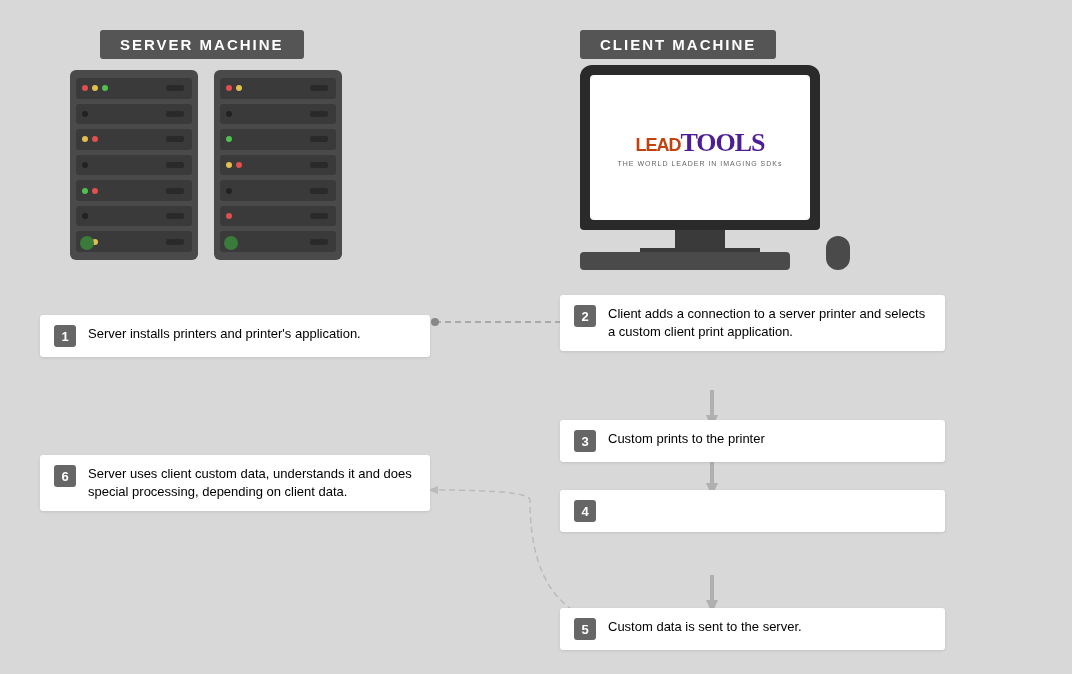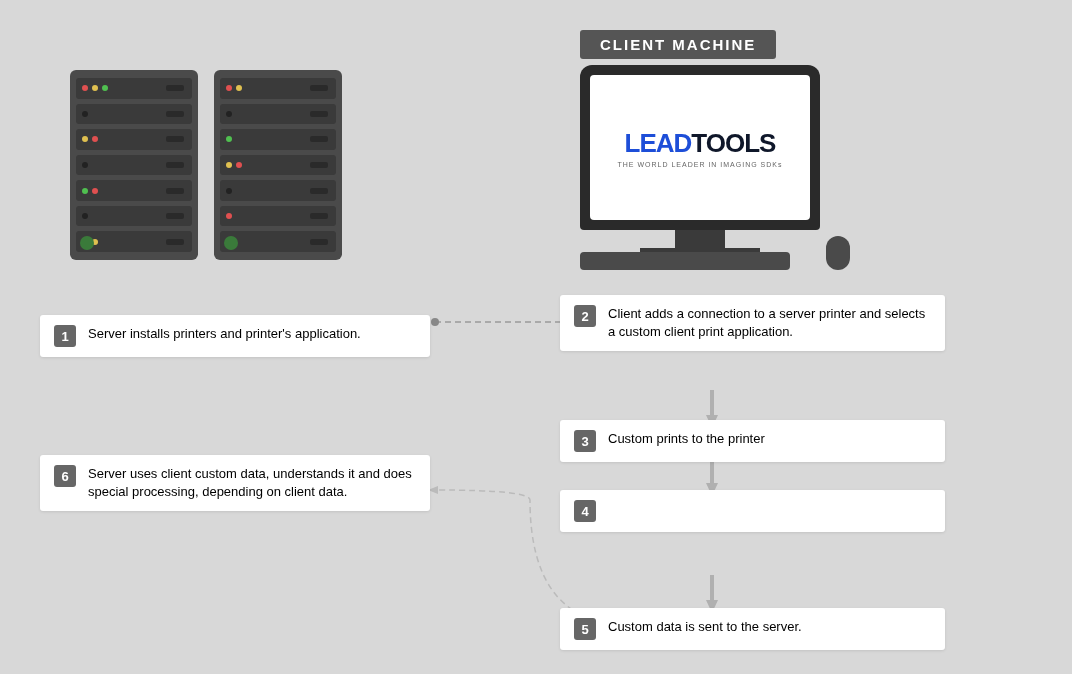--- a/index.html
+++ b/index.html
@@ -199,32 +199,32 @@
       gap: 2px;
     }
 
     .lead-text {
       display: flex;
       align-items: baseline;
       gap: 0;
     }
 
     .lead-part {
-      font-size: 26px;
+      font-size: 18px;
       font-weight: bold;
-      color: #1d4ed8;
+      color: #c2410c;
       font-family: Arial, sans-serif;
       letter-spacing: -1px;
     }
 
     .tools-part {
       font-size: 26px;
       font-weight: bold;
-      color: #0f172a;
-      font-family: Liberation Sans, sans-serif;
+      color: #4c1d95;
+      font-family: Liberation Serif, serif;
       letter-spacing: -1px;
     }
 
     .lead-tagline {
       font-size: 7px;
       color: #666;
       letter-spacing: 1px;
       text-align: center;
     }
 
@@ -331,20 +331,23 @@
 
     <polygon points="718,483 706,483 712,496" fill="#b0b0b0"></polygon>
     <rect x="710" y="458" width="4" height="25" fill="#b0b0b0"></rect>
 
     <polygon points="718,600 706,600 712,613" fill="#b0b0b0"></polygon>
     <rect x="710" y="575" width="4" height="25" fill="#b0b0b0"></rect>
   </svg>
 
   <div class="left-side">
 
+    <div class="server-header-wrap">
+      <div class="section-header">SERVER MACHINE</div>
+    </div>
 
     <div class="server-machines">
 
       <div class="server-unit">
         <div class="drive-bay">
           <span class="led led-red"></span>
           <span class="led led-yellow"></span>
           <span class="led led-green"></span>
         </div>
         <div class="drive-bay">

